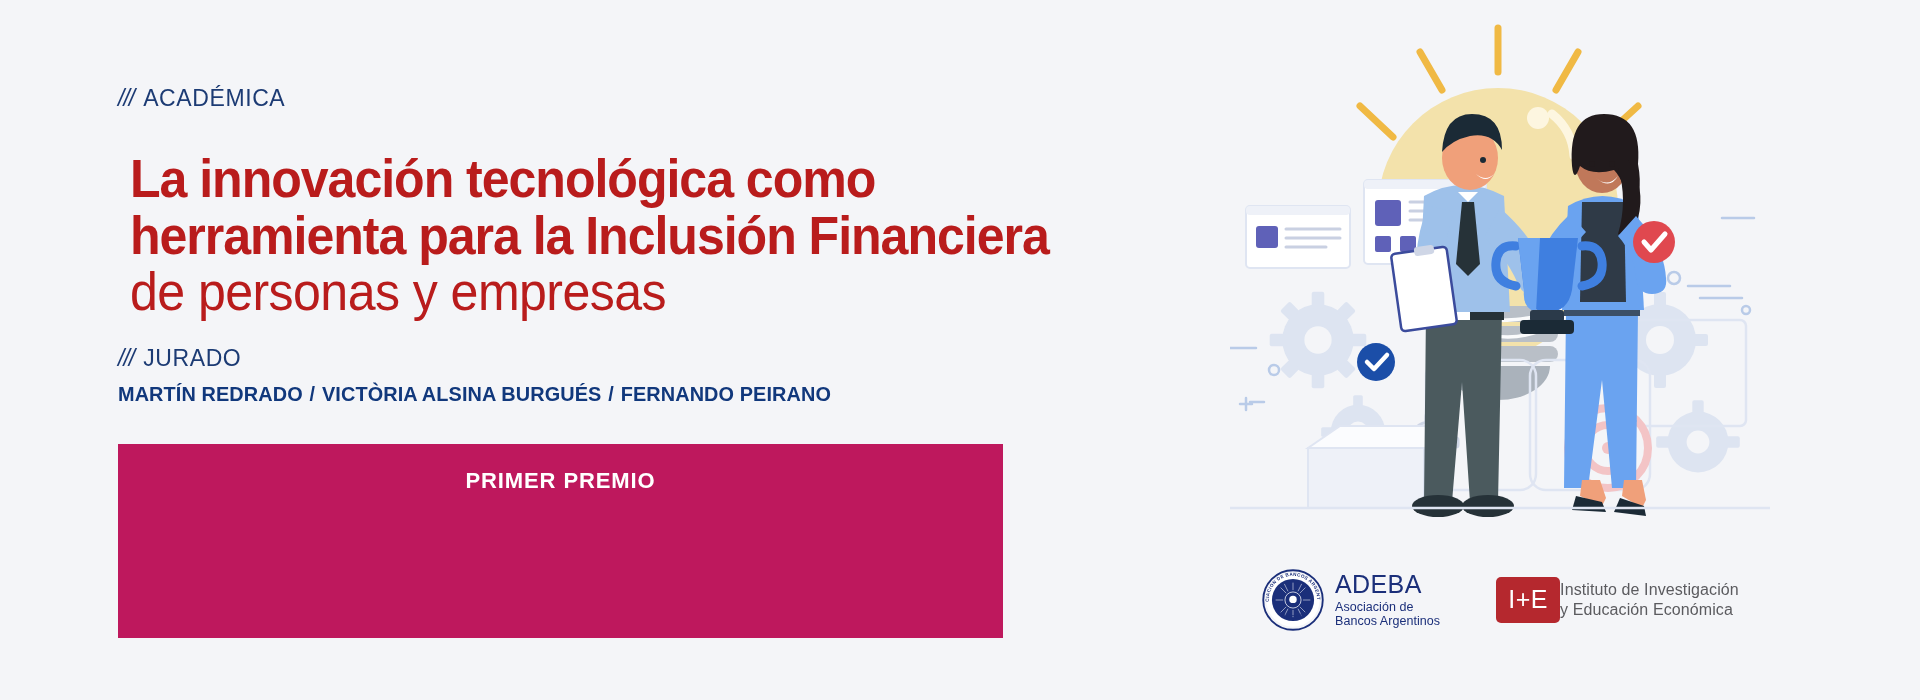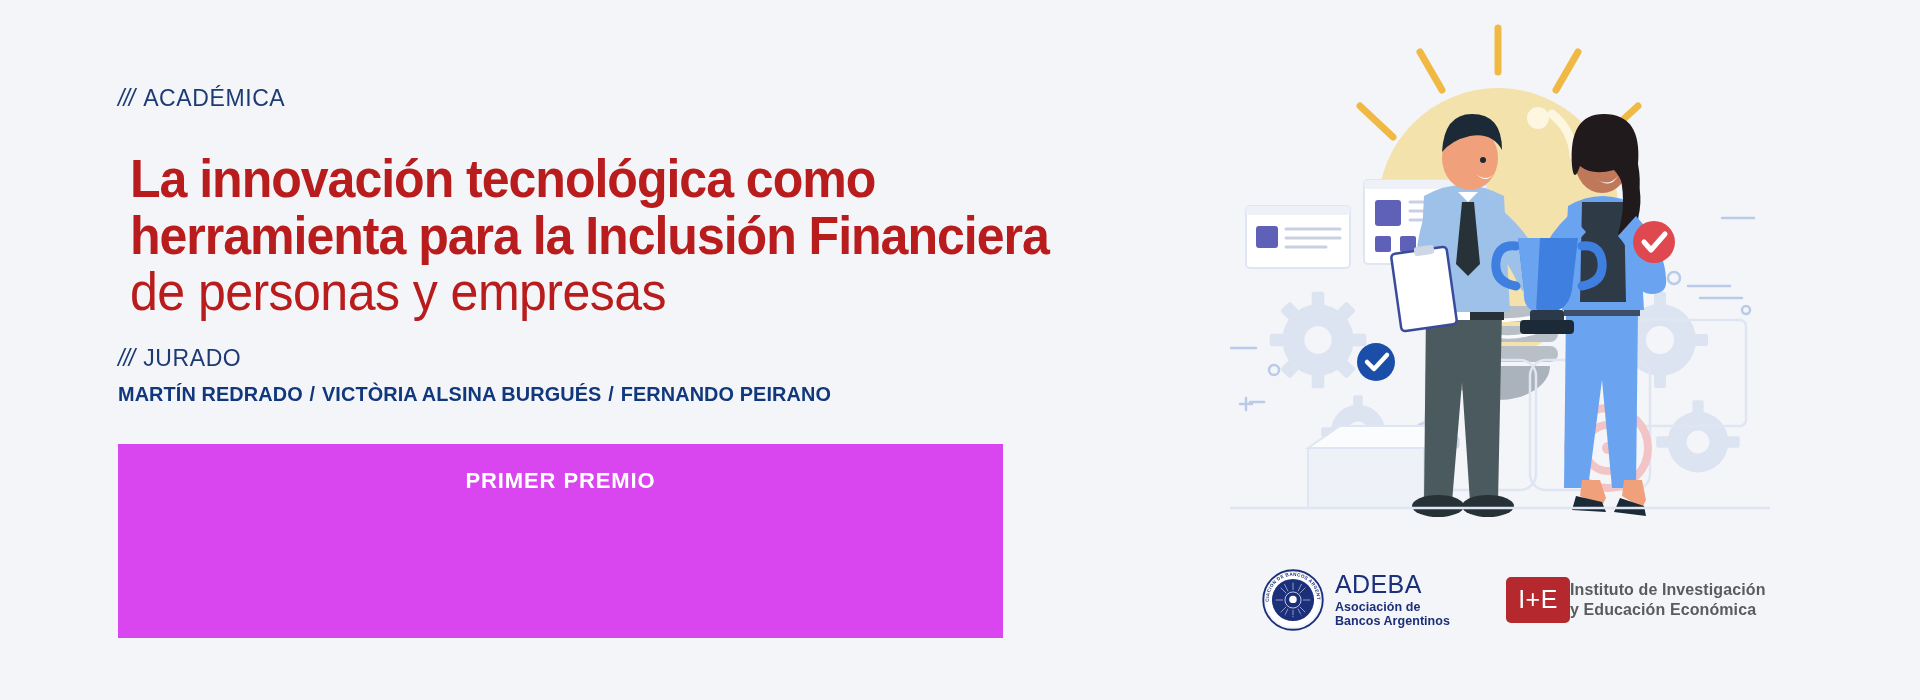--- a/index.html
+++ b/index.html
@@ -78,21 +78,21 @@
   .jury-names .sep{
     font-weight:700;
     padding:0 7px;
   }
 
   
   .prize-block{
     position:absolute;
     left:118px;top:444px;
     width:885px;height:194px;
-    background:#d946ef;
+    background:#be185d;
     box-sizing:border-box;
     padding:20px 30px 30px 30px;
   }
   .prize-title{
     text-align:center;
     color:#ffffff;
     font-size:22px;
     font-weight:700;
     letter-spacing:.9px;
     line-height:1;
@@ -136,42 +136,42 @@
   .logo-adeba{
     display:flex;align-items:center;gap:11px;
   }
   .adeba-seal{width:62px;height:62px;flex:0 0 62px;}
   .adeba-seal svg{display:block;width:62px;height:62px;}
   .adeba-text{line-height:1.18;}
   .adeba-name{
     font-size:25px;font-weight:400;color:#1b2f7a;letter-spacing:.4px;
   }
   .adeba-sub{
-    font-size:12.5px;font-weight:700;color:#1b2f7a;letter-spacing:.05px;
+    font-size:12.5px;font-weight:400;color:#1b2f7a;letter-spacing:.05px;
   }
 
   .logo-ie{display:flex;align-items:center;}
   .ie-mark{
     width:64px;height:46px;
     background:#b5282e;
     border-radius:5px;
     display:flex;align-items:center;justify-content:center;
     color:#ffffff;
     font-size:25px;
     font-weight:400;
     letter-spacing:.5px;
   }
   .ie-text{
     line-height:1.22;
     color:#5b5b5f;
     font-size:16px;
     font-weight:400;
     letter-spacing:.1px;
   }
-  .ie-text span{display:block;font-weight:bold;}
+  .ie-text span{display:block;}
 </style>
 </head>
 <body>
 
 <div class="banner">
 
   <div class="left-col">
 
     <div class="eyebrow" id="tematica-eyebrow">
       <span class="slashes">///</span>

